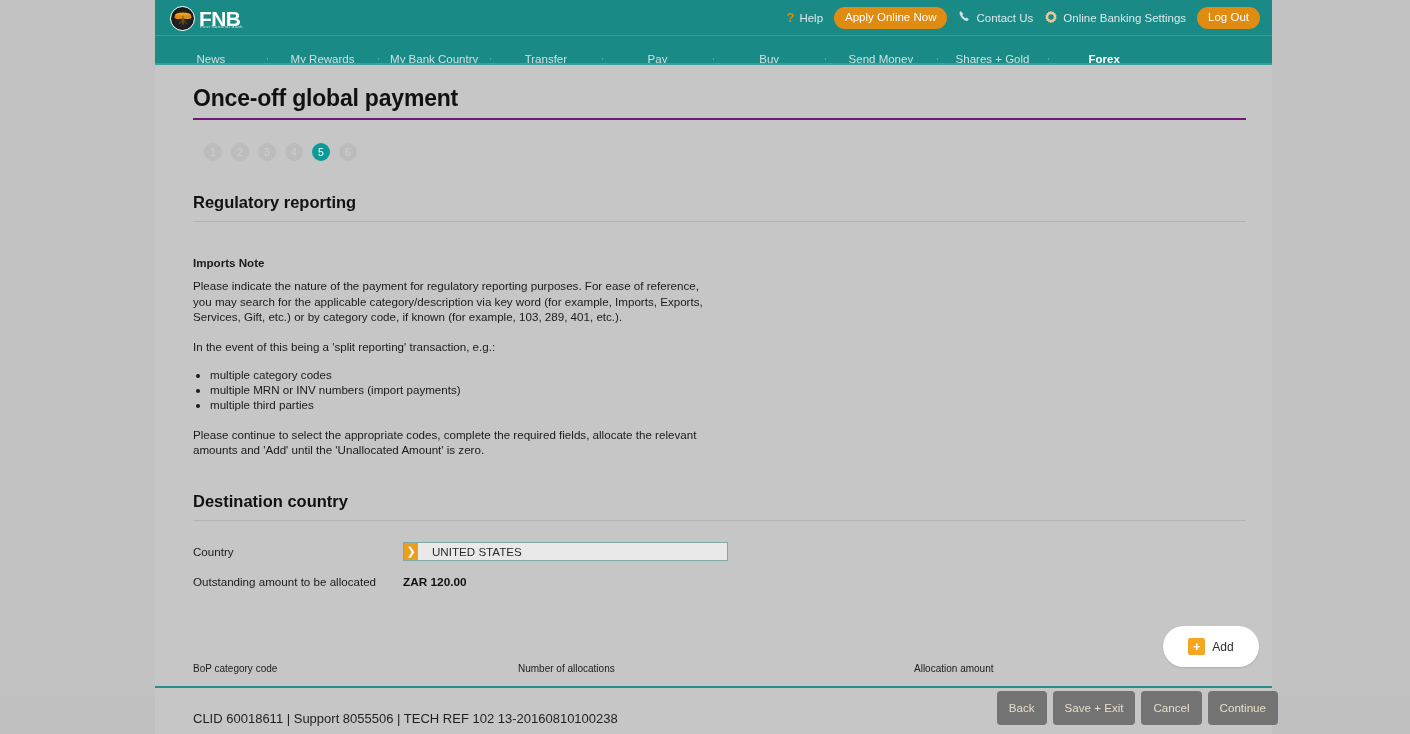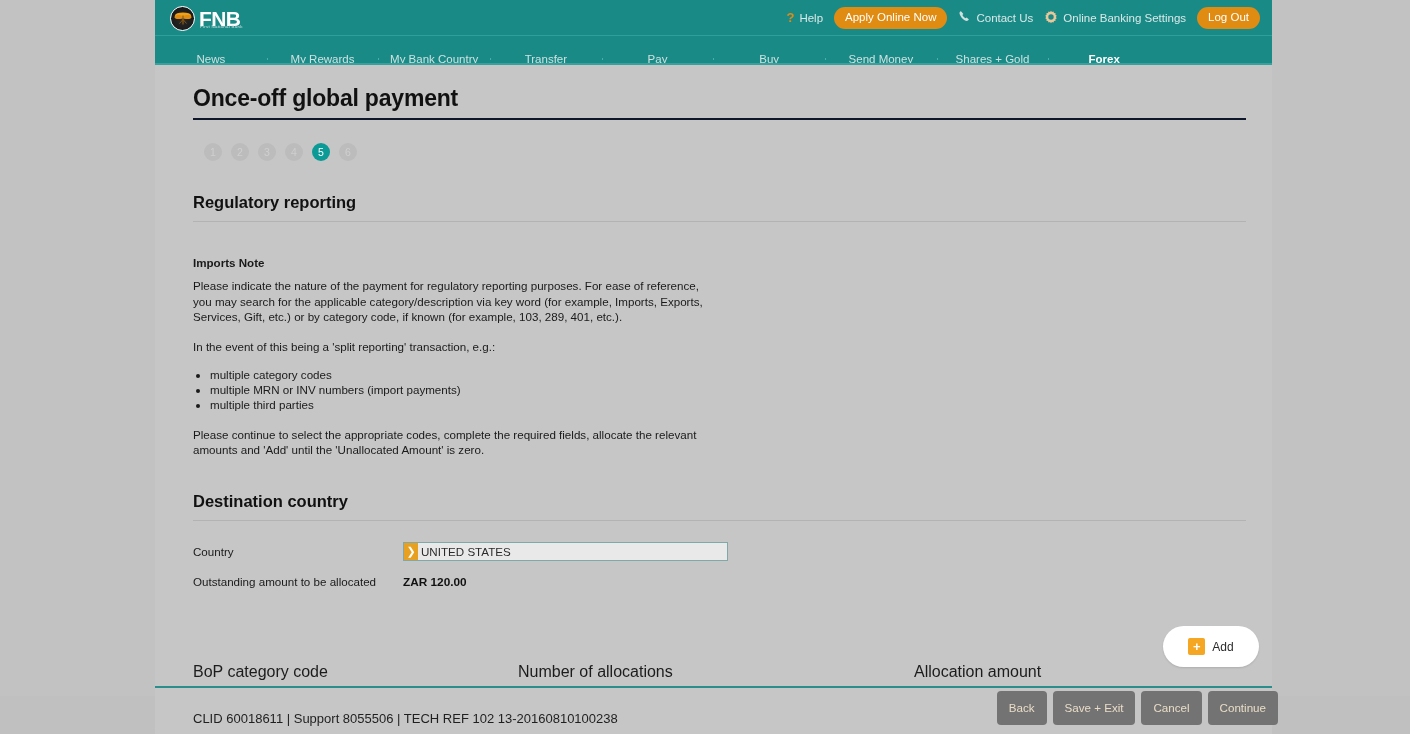--- a/index.html
+++ b/index.html
@@ -97,21 +97,21 @@
     content: ""; position: absolute; left: 0; top: 5px; bottom: 5px;
     width: 1px; background: #4aaeab;
   }
 
   
   .main { position: absolute; left: 193px; top: 85px; width: 1053px; }
 
   h1.page-title {
     font-size: 23px; font-weight: bold; color: #111;
     margin: 0; padding: 0 0 6px 0; letter-spacing: -0.2px;
-    border-bottom: 2px solid #0f172a;
+    border-bottom: 2px solid #701a75;
   }
 
   .steps { display: flex; gap: 9px; margin: 23px 0 0 11px; }
   .step {
     width: 18px; height: 18px; border-radius: 50%;
     background: #bcbcbc; color: #cfcfcf;
     font-size: 10.5px; display: flex; align-items: center; justify-content: center;
     line-height: 1;
   }
   .step.active { background: #0b9a96; color: #ffffff; }
@@ -141,21 +141,21 @@
     background: #e9e9e9; border: 1px solid #7fa8a8;
     display: flex; align-items: center;
   }
   .lookup .chev {
     width: 14px; height: 17px; background: #e8a020;
     display: flex; align-items: center; justify-content: center;
     color: #ffffff; font-size: 11px; line-height: 1; flex: none;
     margin: 0 0 0 0;
   }
   .lookup .val {
-    font-size: 11.6px; color: #2b2b2b; padding-left: 3px;
+    font-size: 11.6px; color: #2b2b2b; padding-left: 14px;
     white-space: nowrap; overflow: hidden;
   }
   .form-row.amount { margin-top: 14px; align-items: baseline; }
   .amount-val { font-size: 11.8px; font-weight: bold; color: #111; }
 
   
   .add-pill {
     position: absolute; left: 1163px; top: 626px;
     width: 96px; height: 41px; background: #ffffff; border-radius: 21px;
     display: flex; align-items: center; justify-content: center; gap: 7px;
@@ -164,21 +164,21 @@
   .add-sq {
     width: 17px; height: 17px; background: #f5a623; border-radius: 2px;
     display: flex; align-items: center; justify-content: center;
     color: #ffffff; font-size: 13px; font-weight: bold; line-height: 1;
   }
   .add-label { font-size: 12px; color: #2b2b2b; }
 
   
   .tbl-head {
     position: absolute; left: 193px; top: 663px; width: 1053px;
-    display: flex; font-size: 16px; color: #1c1c1c;
+    display: flex; font-size: 10px; color: #1c1c1c;
   }
   .th-1 { width: 325px; }
   .th-2 { width: 396px; }
   .th-3 { flex: 1; }
   .tbl-rule {
     position: absolute; left: 155px; top: 686px; width: 1117px;
     height: 2px; background: #2a8f8c;
   }
 
   

